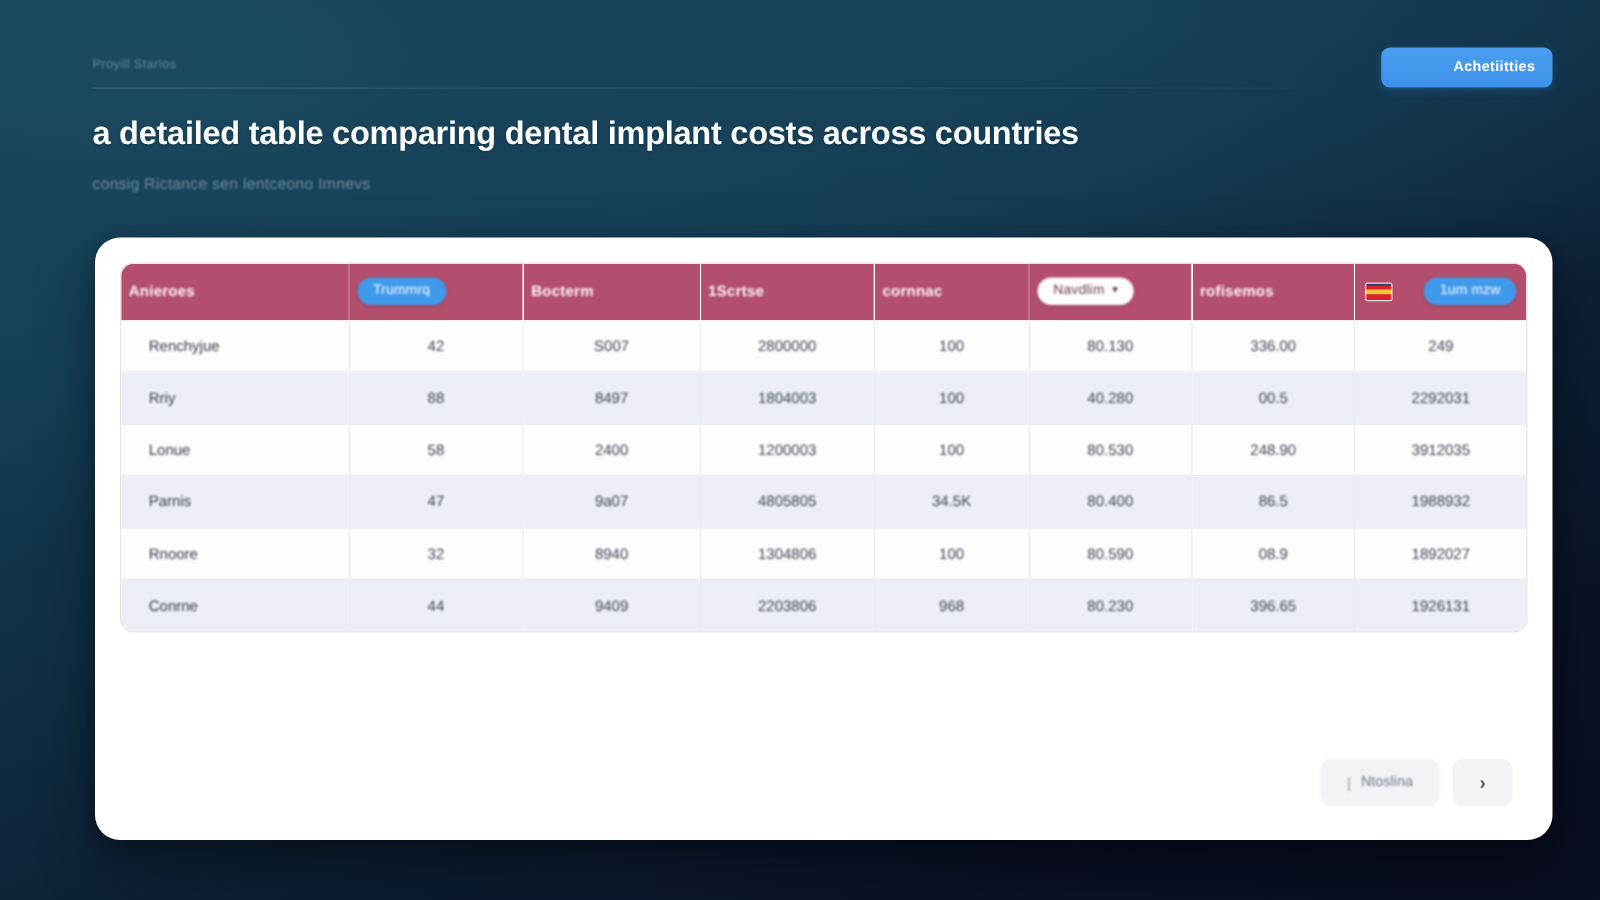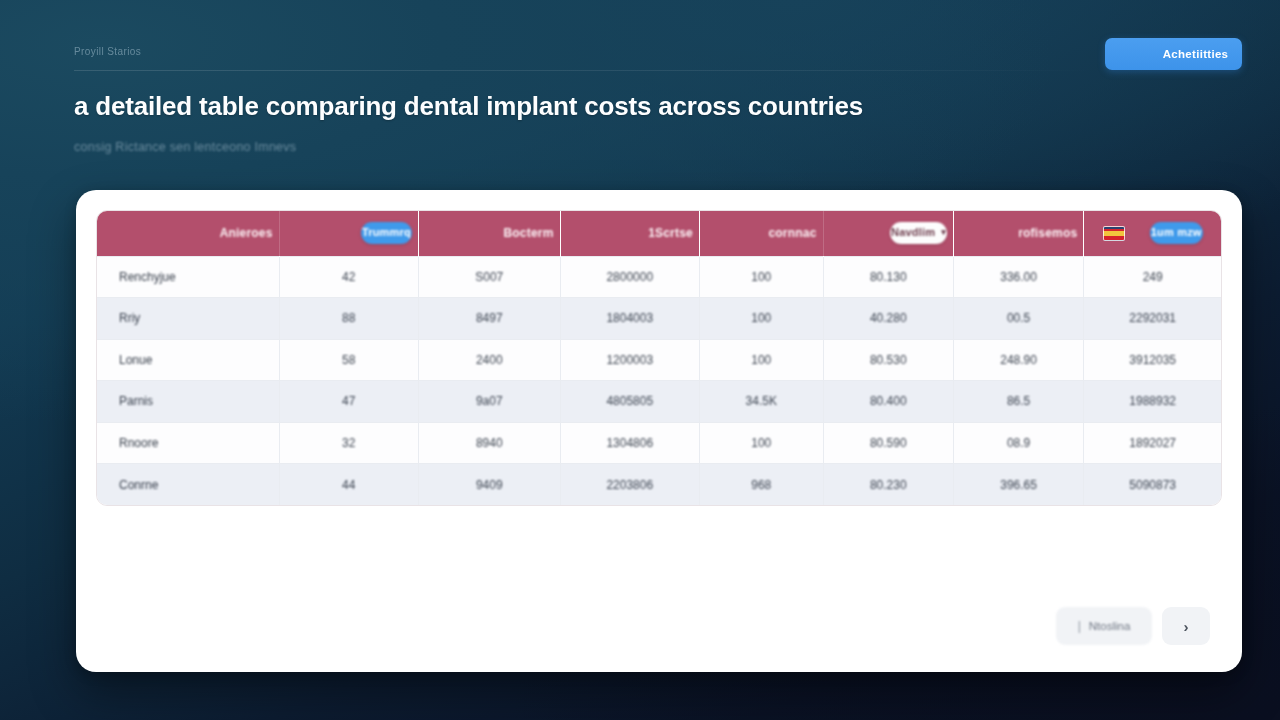--- a/index.html
+++ b/index.html
@@ -131,36 +131,36 @@
 
   
   thead tr { background: #b34f6c; }
 
   thead th {
     height: 45px;
     color: #fdf4f7;
     font-size: 12px;
     font-weight: 600;
     letter-spacing: .2px;
-    text-align: right;
+    text-align: left;
     border-right: 1px solid rgba(255,255,255,.17);
     padding: 0 6px;
     filter: blur(.85px);
     vertical-align: middle;
   }
   thead th:last-child { border-right: none; }
   thead th.plain { filter: blur(.85px); }
   thead th.has-chip { filter: none; }
 
   .chip {
     display: inline-block;
-    padding: 4px 1px;
+    padding: 4px 13px;
     border-radius: 11px;
     font-size: 11px;
-    font-weight: 700;
+    font-weight: 400;
     letter-spacing: .2px;
     line-height: 1.25;
     filter: blur(.8px);
     white-space: nowrap;
   }
   .chip-blue {
     background: #3f9aeb;
     color: #ffffff;
     box-shadow: 0 1px 3px rgba(0,0,0,.18);
   }
@@ -345,21 +345,21 @@
               <td>1892027</td>
             </tr>
             <tr>
               <td class="name-cell">Conrne</td>
               <td>44</td>
               <td>9409</td>
               <td>2203806</td>
               <td>968</td>
               <td>80.230</td>
               <td>396.65</td>
-              <td>5090873</td>
+              <td>1926131</td>
             </tr>
           </tbody>
       </table>
     </div>
 
     <div id="pagination">
       <button class="page-btn" id="page-prev-button">
         <span class="bar-glyph">|</span>
         <span>Ntoslina</span>
       </button>

